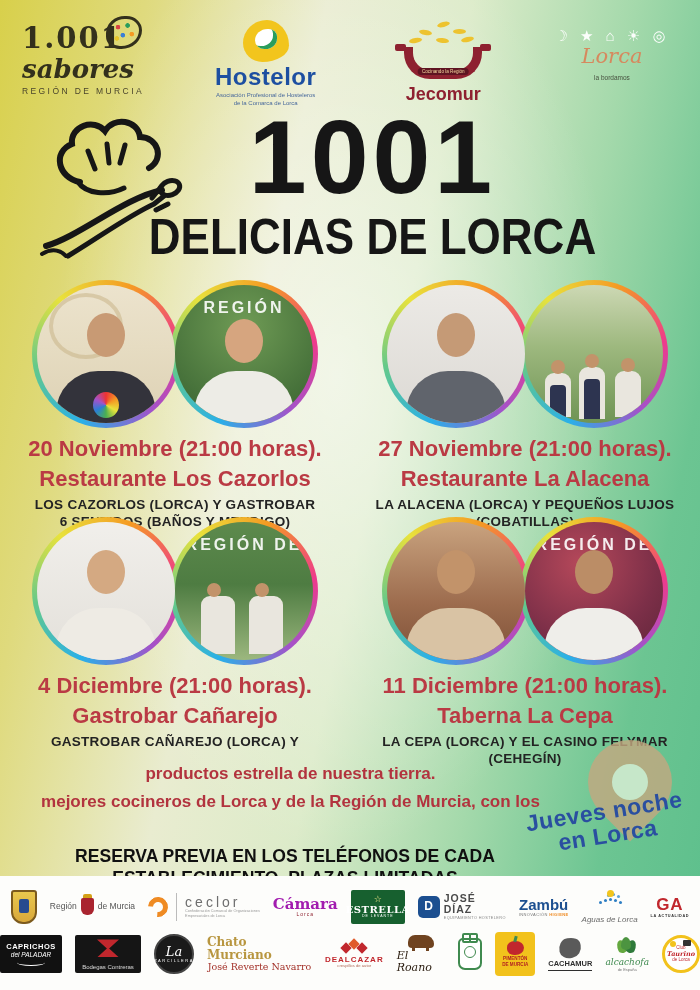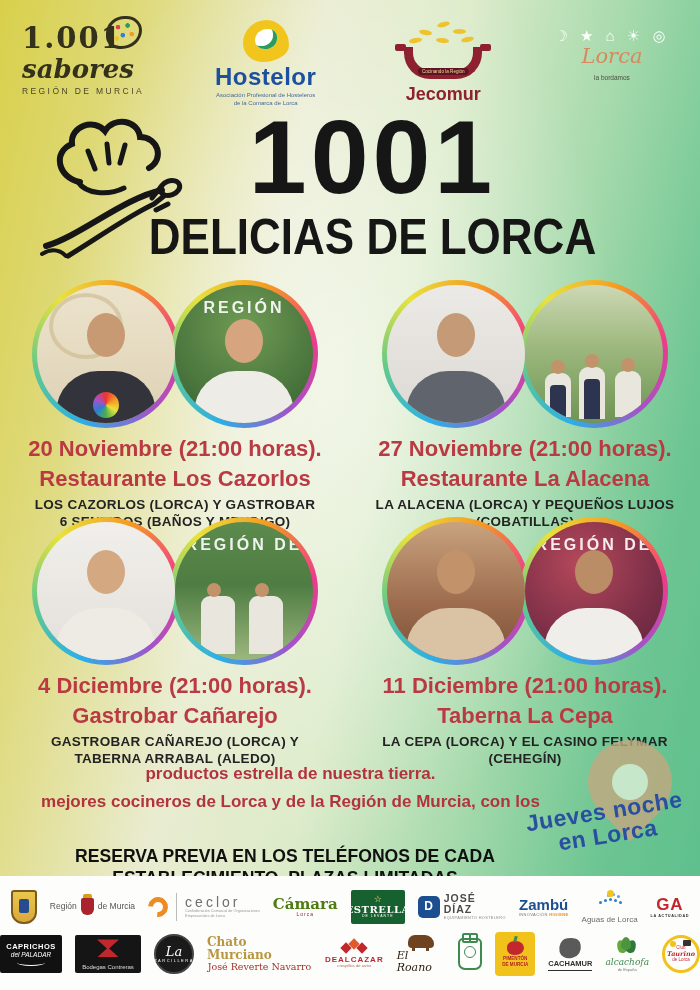--- a/index.html
+++ b/index.html
@@ -120,41 +120,41 @@
   .crest{width:26px;height:34px;background:linear-gradient(#e9c74e,#d9a83a);border:2px solid #7c5a1d;
     border-radius:3px 3px 12px 12px;position:relative;}
   .crest::before{content:'';position:absolute;top:7px;left:6px;width:10px;height:14px;background:#274b8f;border-radius:2px;}
   .reg-txt{font-size:8.5px;color:#555;}
   .shield{width:13px;height:17px;background:#a9242f;border-radius:2px 2px 6px 6px;position:relative;}
   .shield::before{content:'';position:absolute;top:-4px;left:2px;right:2px;height:4px;background:#d4a017;border-radius:2px 2px 0 0;}
   .cec-c{width:20px;height:20px;border-radius:50%;border:5px solid #ef8b23;border-left-color:transparent;transform:rotate(-40deg);}
   .vd{width:1px;height:28px;background:#bbb;margin:0 4px;}
   .cec-name{font-size:14px;color:#6e6e6e;letter-spacing:3px;line-height:1;}
   .cec-tag{font-size:3.8px;color:#9a9a9a;text-align:left;line-height:1.3;}
-  .cam-name{font-family:"DejaVu Serif",serif;font-weight:bold;font-size:15px;color:#4d7c0f;}
+  .cam-name{font-family:"DejaVu Serif",serif;font-weight:bold;font-size:15px;color:#a21caf;}
   .cam-sub{font-size:5px;color:#8d1f2d;letter-spacing:1px;}
   .est{width:54px;height:34px;background:#17602f;color:#fff;display:flex;flex-direction:column;
     align-items:center;justify-content:center;border-radius:2px;}
   .est-star{font-size:9px;line-height:1;color:#f5e98a;}
   .est-name{font-size:10px;font-weight:bold;font-family:"DejaVu Serif",serif;letter-spacing:.5px;}
   .est-sub{font-size:3.5px;letter-spacing:1px;}
   .jd-sq{width:22px;height:22px;background:#1c4f90;border-radius:5px;color:#fff;font-weight:800;font-size:12px;
     display:flex;align-items:center;justify-content:center;flex:none;}
   .jd-col{display:flex;flex-direction:column;align-items:flex-start;}
   .jd-name{font-size:10.5px;font-weight:800;color:#4a4a4a;letter-spacing:1px;line-height:1.05;}
   .jd-sub{font-size:3.8px;color:#888;letter-spacing:.4px;margin-top:1px;}
   .zam-name{font-size:15px;font-weight:800;color:#1c4f90;}
   .zam-sub{font-size:4px;letter-spacing:.4px;}
   .zam-sub .a{color:#777;} .zam-sub .b{color:#ef8b23;font-weight:700;}
   .ag-ico{width:26px;height:16px;position:relative;}
   .ag-dot{position:absolute;left:2px;bottom:2px;width:3px;height:3px;border-radius:50%;background:#2f7fc4;
     box-shadow:5px -2px 0 #2f7fc4,10px -3px 0 #2f7fc4,15px -2px 0 #2f7fc4,20px 0 0 #2f7fc4,
       8px -7px 0 #5aa0d8,13px -8px 0 #5aa0d8,18px -6px 0 #5aa0d8;}
   .ag-sun{position:absolute;top:0;left:10px;width:7px;height:7px;border-radius:50%;background:#f2c51d;}
-  .ag-name{font-size:8px;color:#6b6b6b;margin-top:10px;}
+  .ag-name{font-size:8px;color:#6b6b6b;margin-top:10px;font-style:italic;}
   .ga-name{font-size:17px;font-weight:900;color:#c1272d;letter-spacing:1px;line-height:1;}
   .ga-sub{font-size:3.8px;font-weight:700;color:#333;letter-spacing:.6px;margin-top:1px;}
   .cap{width:62px;height:38px;background:#111;color:#fff;display:flex;flex-direction:column;
     align-items:center;justify-content:center;border-radius:2px;}
   .cap-1{font-size:7.5px;font-weight:700;letter-spacing:.5px;}
   .cap-2{font-size:6.5px;font-style:italic;}
   .cap-arc{width:28px;height:7px;border-bottom:1px solid #fff;border-radius:50%;}
   .bod{width:66px;height:38px;background:#151515;position:relative;display:flex;align-items:flex-end;
     justify-content:center;padding-bottom:3px;border-radius:2px;}
   .bod-ico{position:absolute;top:4px;left:50%;transform:translateX(-50%);width:22px;height:18px;background:#c1272d;
@@ -323,21 +323,20 @@
           <span class="ovl">REGIÓN DE</span>
           <span class="mini m1"></span>
           <span class="mini m2"></span>
         </div>
           </div>
       </div>
       <div class="edate first">4 Diciembre (21:00 horas).</div>
       <div class="edate">Gastrobar Cañarejo</div>
       <div class="epart">
         <div>GASTROBAR CAÑAREJO (LORCA) Y</div>
-        <div>TABERNA ARRABAL (ALEDO)</div>
       </div>
     </section>
 
     <section class="event">
       <div class="photos">
         <div class="ph">
             <div class="ph-i e4a">
           <span class="torso"></span>
           <span class="head"></span>
         </div>

